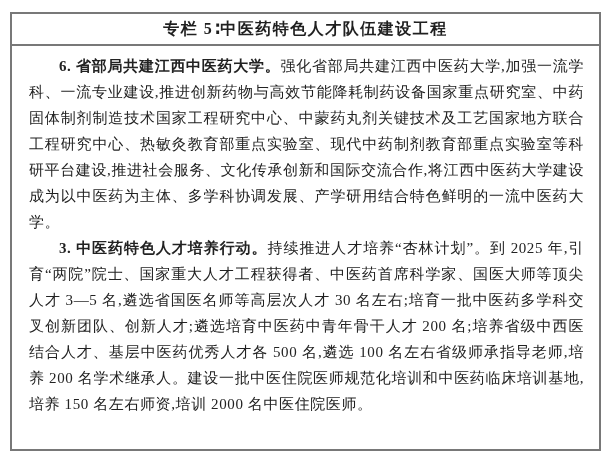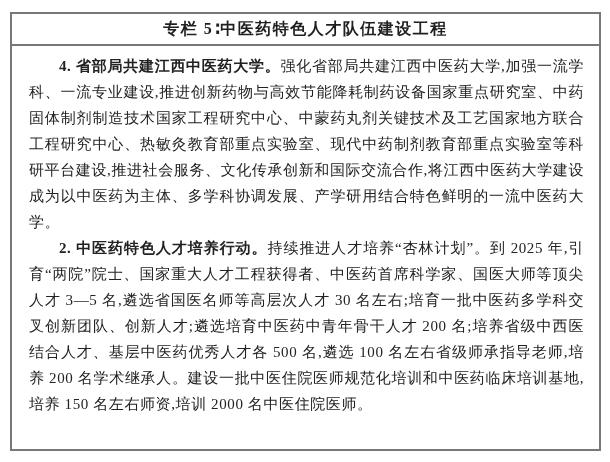--- a/index.html
+++ b/index.html
@@ -54,17 +54,17 @@
     font-weight: 700;
   }
 </style>
 </head>
 <body>
 
 <div class="page">
   <div class="panel">
     <div class="panel-title">专栏 5∶中医药特色人才队伍建设工程</div>
     <div class="panel-body">
-      <p><span class="lead">4. 省部局共建江西中医药大学。</span><span>强化省部局共建江西中医药大学,加强一流学科、一流专业建设,推进创新药物与高效节能降耗制药设备国家重点研究室、中药固体制剂制造技术国家工程研究中心、中蒙药丸剂关键技术及工艺国家地方联合工程研究中心、热敏灸教育部重点实验室、现代中药制剂教育部重点实验室等科研平台建设,推进社会服务、文化传承创新和国际交流合作,将江西中医药大学建设成为以中医药为主体、多学科协调发展、产学研用结合特色鲜明的一流中医药大学。</span></p>
-      <p><span class="lead">2. 中医药特色人才培养行动。</span><span>持续推进人才培养“杏林计划”。到 2025 年,引育“两院”院士、国家重大人才工程获得者、中医药首席科学家、国医大师等顶尖人才 3—5 名,遴选省国医名师等高层次人才 30 名左右;培育一批中医药多学科交叉创新团队、创新人才;遴选培育中医药中青年骨干人才 200 名;培养省级中西医结合人才、基层中医药优秀人才各 500 名,遴选 100 名左右省级师承指导老师,培养 200 名学术继承人。建设一批中医住院医师规范化培训和中医药临床培训基地,培养 150 名左右师资,培训 2000 名中医住院医师。</span></p>
+      <p><span class="lead">6. 省部局共建江西中医药大学。</span><span>强化省部局共建江西中医药大学,加强一流学科、一流专业建设,推进创新药物与高效节能降耗制药设备国家重点研究室、中药固体制剂制造技术国家工程研究中心、中蒙药丸剂关键技术及工艺国家地方联合工程研究中心、热敏灸教育部重点实验室、现代中药制剂教育部重点实验室等科研平台建设,推进社会服务、文化传承创新和国际交流合作,将江西中医药大学建设成为以中医药为主体、多学科协调发展、产学研用结合特色鲜明的一流中医药大学。</span></p>
+      <p><span class="lead">3. 中医药特色人才培养行动。</span><span>持续推进人才培养“杏林计划”。到 2025 年,引育“两院”院士、国家重大人才工程获得者、中医药首席科学家、国医大师等顶尖人才 3—5 名,遴选省国医名师等高层次人才 30 名左右;培育一批中医药多学科交叉创新团队、创新人才;遴选培育中医药中青年骨干人才 200 名;培养省级中西医结合人才、基层中医药优秀人才各 500 名,遴选 100 名左右省级师承指导老师,培养 200 名学术继承人。建设一批中医住院医师规范化培训和中医药临床培训基地,培养 150 名左右师资,培训 2000 名中医住院医师。</span></p>
     </div>
   </div>
 </div>
 
 </body></html>

